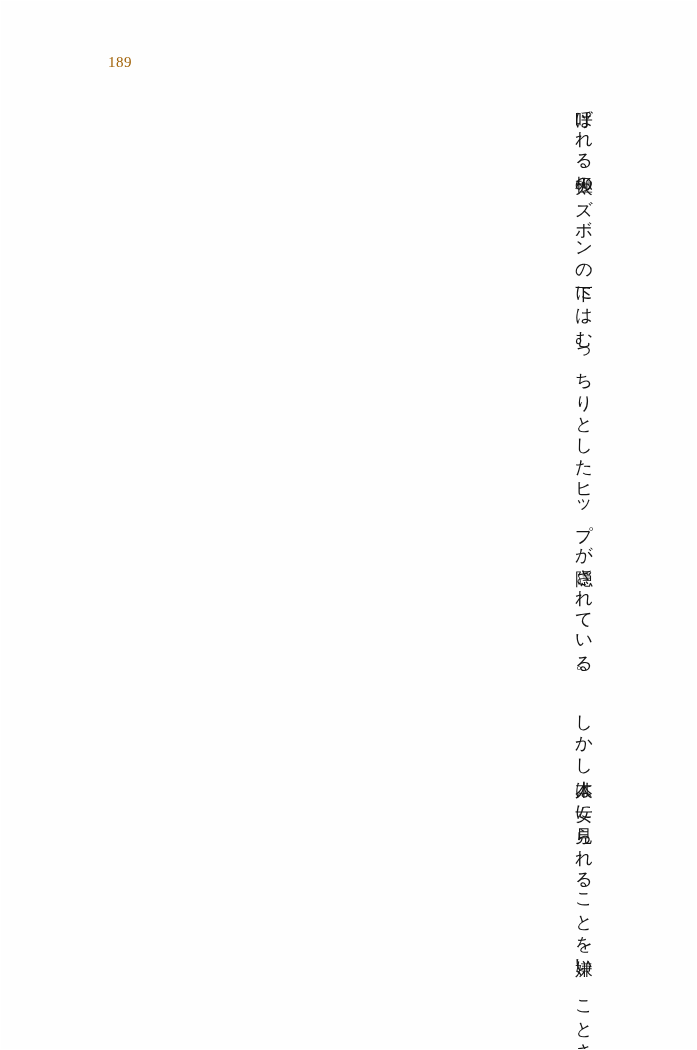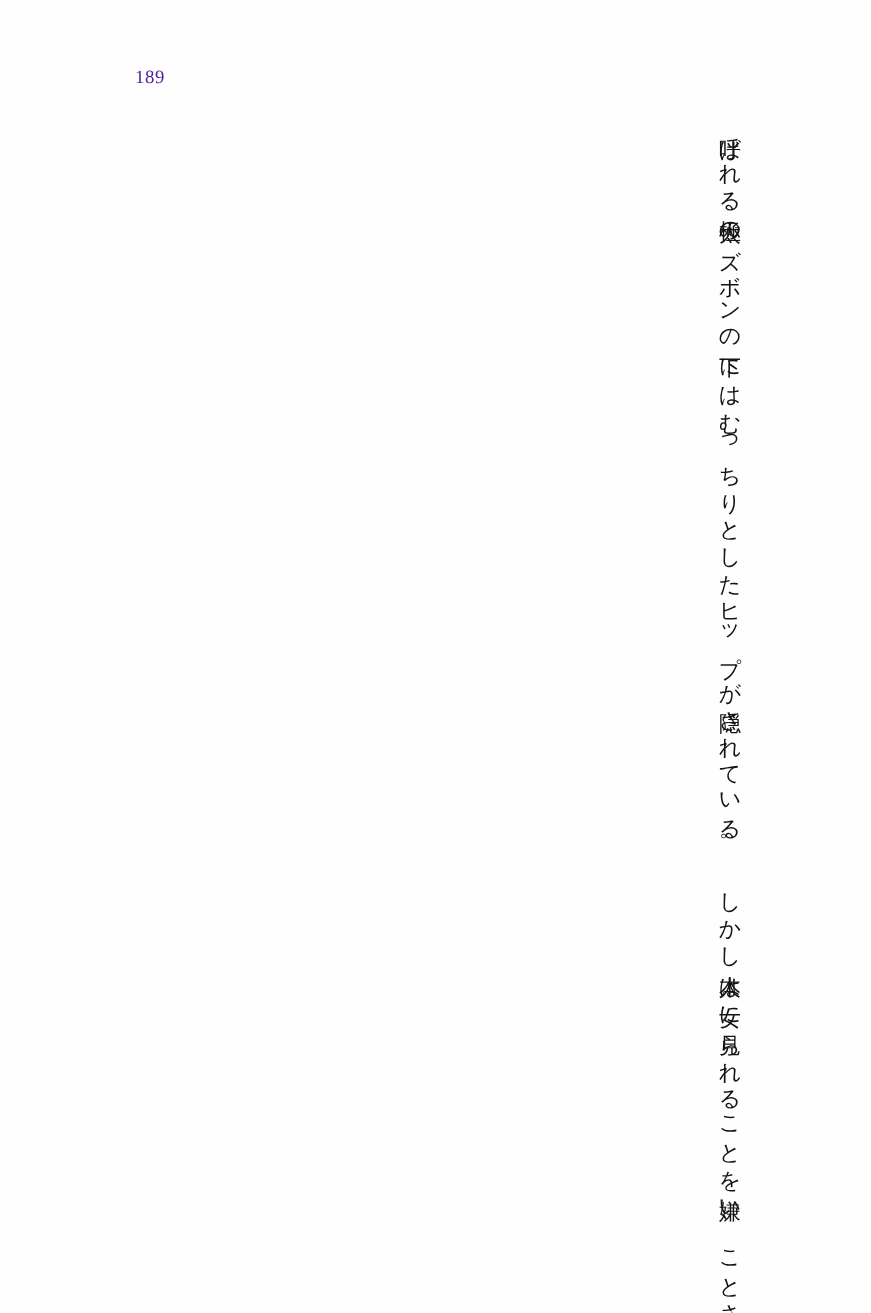--- a/index.html
+++ b/index.html
@@ -20,21 +20,21 @@
     height: 1050px;
     box-sizing: border-box;
     background: #fefefe;
   }
   .page-number {
     position: absolute;
     top: 54px;
     left: 108px;
     font-size: 15px;
     letter-spacing: 0.5px;
-    color: #4c1d95;
+    color: #a16207;
     font-family: "Liberation Serif", "DejaVu Serif", serif;
   }
   .text-block {
     position: absolute;
     top: 96px;
     right: 96px;
     height: 870px;
     width: 520px;
     writing-mode: vertical-rl;
     text-orientation: upright;

